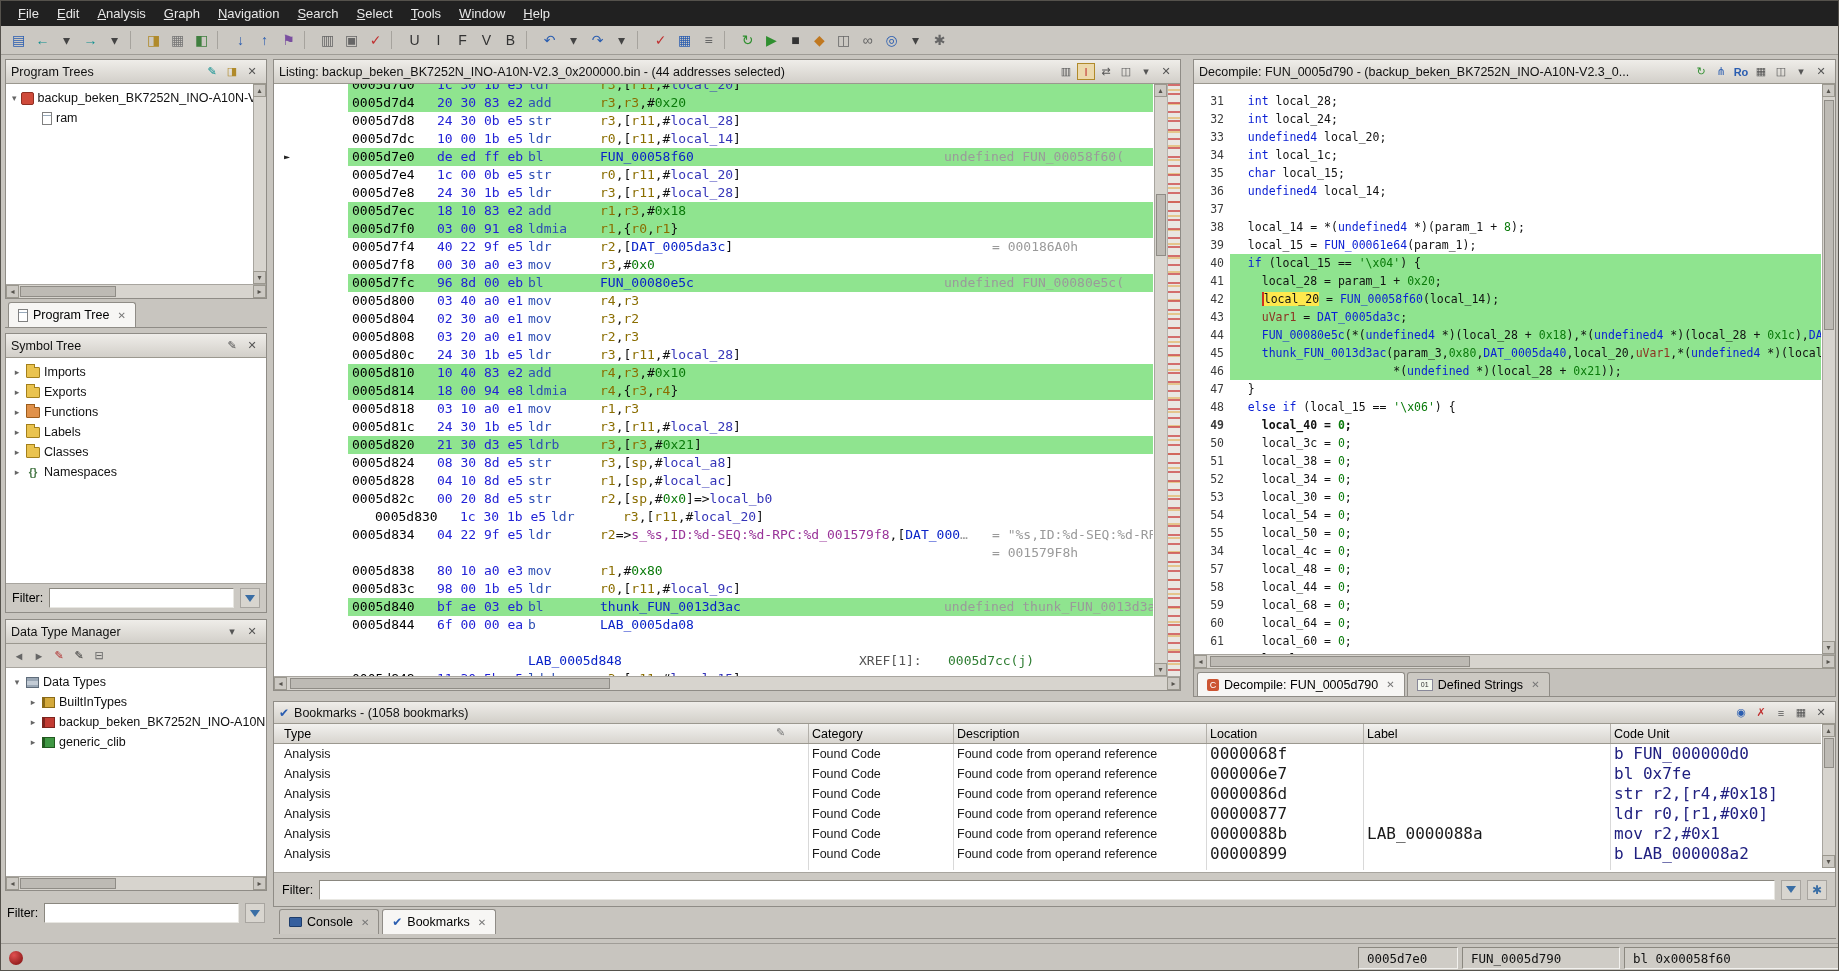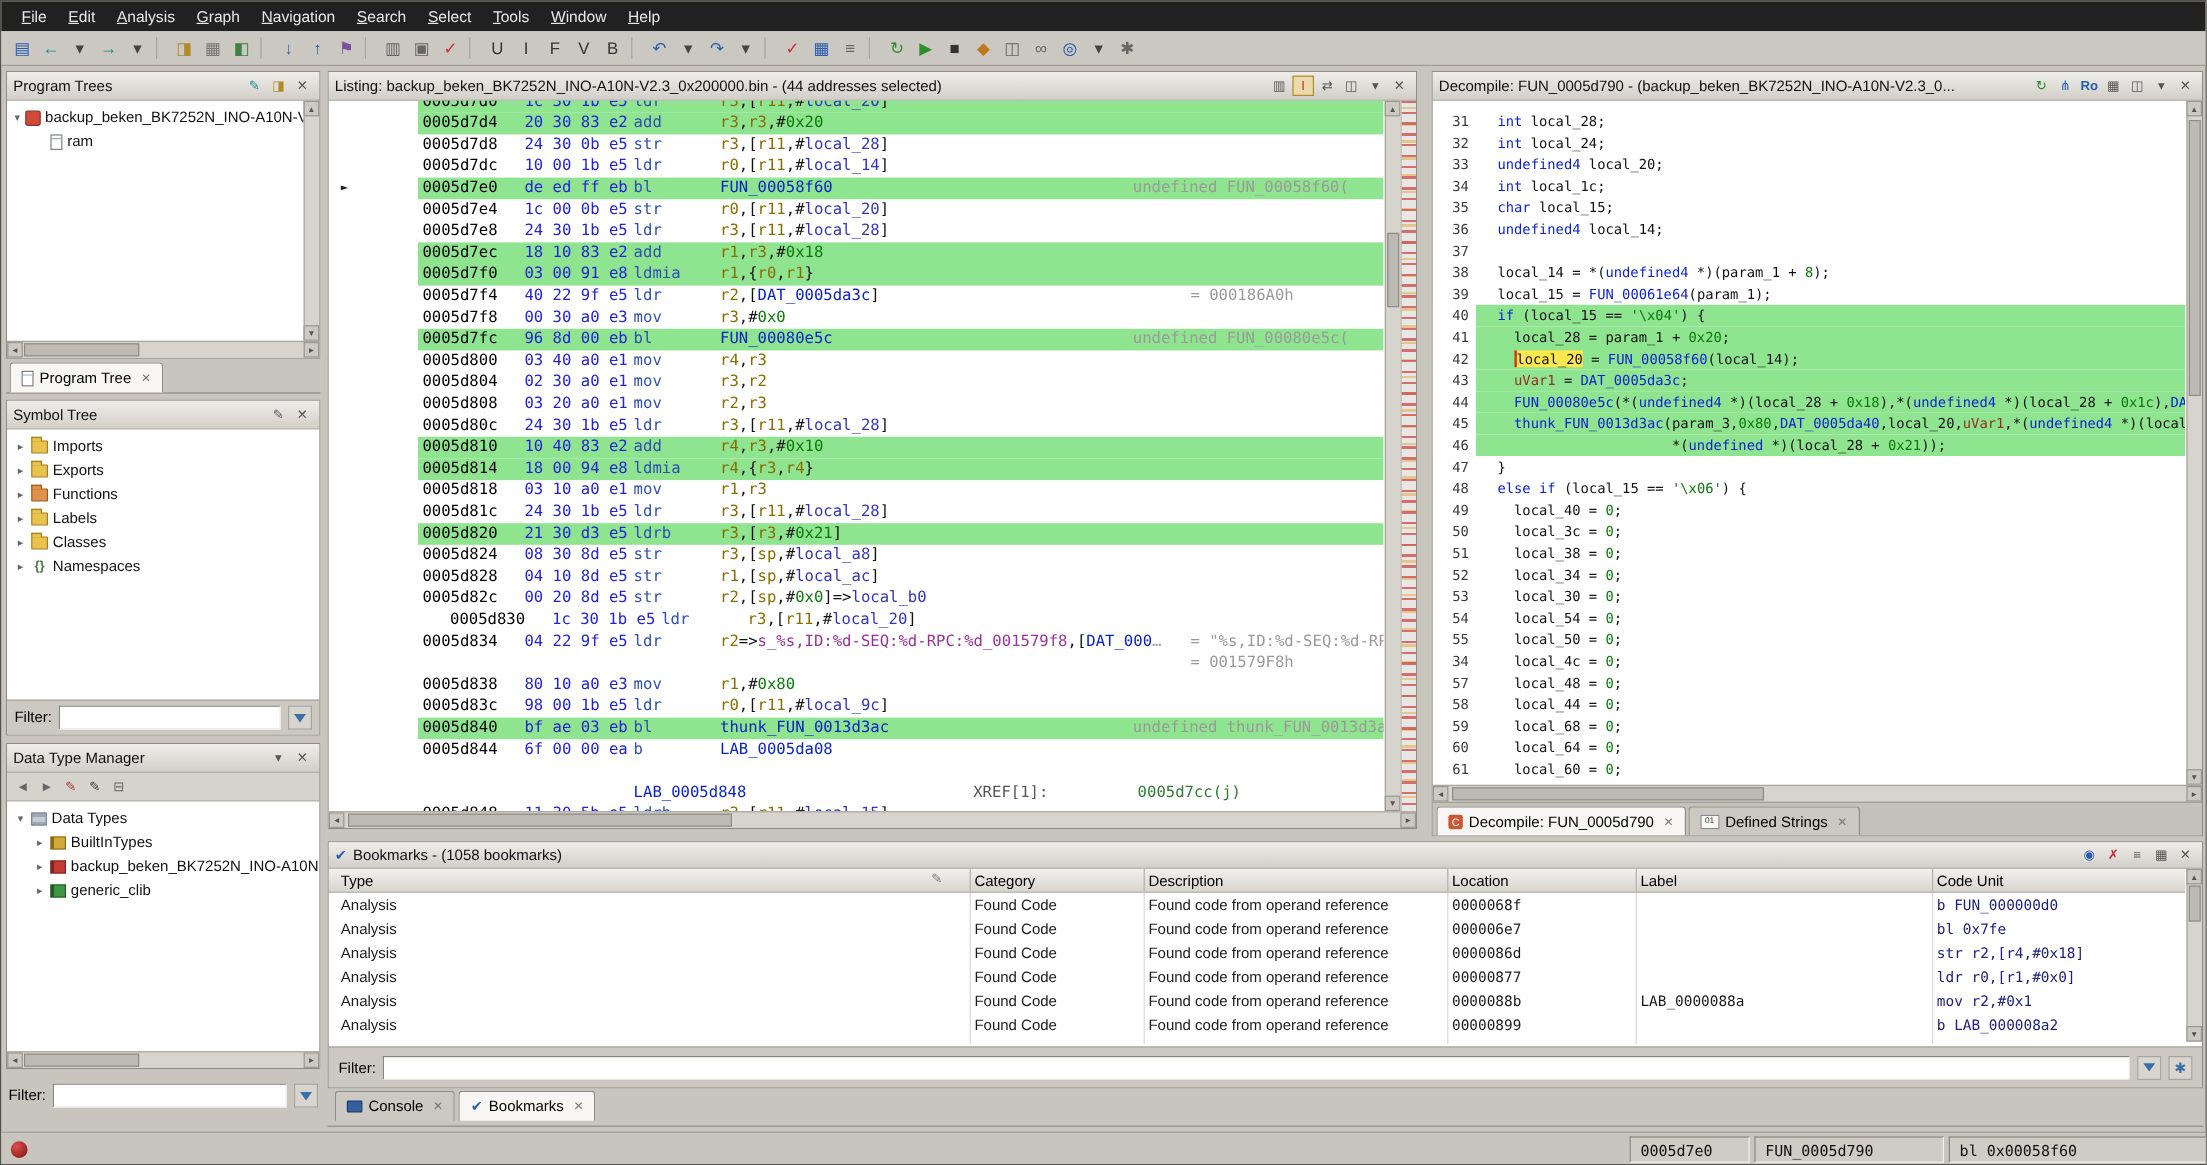--- a/index.html
+++ b/index.html
@@ -68,21 +68,21 @@
   .lst-row.sel{background:linear-gradient(to right,transparent 74px,#8fe48f 74px)}
   .lc{position:absolute;white-space:pre}
   .c-cur{left:10px;font-size:10px;color:#222}
   .c-addr{left:78px;color:#000}
   .c-bytes{left:163px;color:#2222d6}
   .c-mn{left:254px;color:#2e4fb4}
   .c-ops{left:326px}
   .c-auto{left:670px;color:#9a9a9a}
   .c-eol{left:718px;color:#9a9a9a}
   .c-lab{left:254px;color:#0a23c8}
-  .c-xh{left:537px;color:#555}
+  .c-xh{left:585px;color:#555}
   .c-xr{left:674px;color:#2e7d32}
   .k-r{color:#8a6d00}.k-n{color:#0a7a0a}.k-v{color:#3434b8}.k-f{color:#0a23c8}
   .k-l{color:#0a23c8}.k-d{color:#0a23c8}.k-s{color:#993399}.k-p{color:#111}.k-c{color:#9a9a9a}
   #listing-markers{position:absolute;top:0;bottom:0;right:0;width:13px;background:#e9e7e3;border-left:1px solid #b5b2ac;background-image:repeating-linear-gradient(to bottom,rgba(205,80,80,.8) 0 2px,transparent 2px 9px),repeating-linear-gradient(to bottom,transparent 0 5px,rgba(225,170,70,.55) 5px 7px,transparent 7px 14px)}
 
   
   #decomp-lines{position:absolute;left:0;top:24px;right:14px;bottom:42px;overflow:hidden;background:#fff}
   .dc-line{position:absolute;left:0;right:0;height:18px;line-height:18px;font-family:"DejaVu Sans Mono",monospace;font-size:11.5px;white-space:pre}
   .dc-line.hl{background:linear-gradient(to right,#fff 36px,#8fe48f 36px)}
   .dc-num{position:absolute;left:0;width:30px;text-align:right;color:#3b3b3b}
@@ -91,21 +91,21 @@
   .d-v{color:#111}.d-p{color:#111}.d-u{color:#8e3222}
   .d-vy{color:#111;background:#ffe84d;border-left:2px solid #d03020}
 
   
   #bm-colhead{position:absolute;left:0;top:22px;right:14px;height:20px;background:linear-gradient(#f2f1ef,#d8d5cf);border-bottom:1px solid #9b988f;font-size:12.5px}
   #bm-body{position:absolute;left:0;top:42px;right:14px;height:126px;background:#fff;overflow:hidden}
   .bm-cell{position:absolute;white-space:nowrap;overflow:hidden;line-height:20px}
   .bm-row{position:absolute;left:0;right:0;height:20px;font-size:12.5px;color:#1a1a1a}
   .bm-sep{position:absolute;top:0;bottom:0;width:1px;background:#d9d9d9}
   .bm-hsep{position:absolute;top:0;bottom:0;width:1px;background:#b3b0aa}
-  .bm-mono{font-family:"DejaVu Sans Mono",monospace;font-size:12px}
+  .bm-mono{font-family:"DejaVu Sans Mono",monospace;font-size:16px}
   .bm-code{color:#202080}
 
   
   #statusbar{position:absolute;left:0;top:942px;width:100%;height:29px;background:#c8c5bf;border-top:1px solid #a09d97}
   .status-box{position:absolute;top:3px;height:22px;border:1px solid;border-color:#8a877f #f2f1ee #f2f1ee #8a877f;background:#cfccc6;font-family:"DejaVu Sans Mono",monospace;font-size:12.5px;color:#111;display:flex;align-items:center;padding:0 8px;white-space:nowrap;overflow:hidden}
   #status-ball{position:absolute;left:8px;top:7px;width:14px;height:14px;border-radius:50%;background:radial-gradient(circle at 35% 30%,#e05050,#7a0d0d)}
 </style>
 </head>
 <body>
 
@@ -464,21 +464,21 @@
         <div class="dc-line" style="top: 152px;"><span class="dc-num">39</span><span class="dc-code"><span class="d-p">  </span><span class="d-v">local_15</span><span class="d-p"> = </span><span class="d-f">FUN_00061e64</span><span class="d-p">(</span><span class="d-v">param_1</span><span class="d-p">);</span></span></div>
         <div class="dc-line hl" style="top: 170px;"><span class="dc-num">40</span><span class="dc-code"><span class="d-p">  </span><span class="d-t">if</span><span class="d-p"> (</span><span class="d-v">local_15</span><span class="d-p"> == </span><span class="d-n">'\x04'</span><span class="d-p">) {</span></span></div>
         <div class="dc-line hl" style="top: 188px;"><span class="dc-num">41</span><span class="dc-code"><span class="d-p">    </span><span class="d-v">local_28</span><span class="d-p"> = </span><span class="d-v">param_1</span><span class="d-p"> + </span><span class="d-n">0x20</span><span class="d-p">;</span></span></div>
         <div class="dc-line hl" style="top: 206px;"><span class="dc-num">42</span><span class="dc-code"><span class="d-p">    </span><span class="d-vy">local_20</span><span class="d-p"> = </span><span class="d-f">FUN_00058f60</span><span class="d-p">(</span><span class="d-v">local_14</span><span class="d-p">);</span></span></div>
         <div class="dc-line hl" style="top: 224px;"><span class="dc-num">43</span><span class="dc-code"><span class="d-p">    </span><span class="d-u">uVar1</span><span class="d-p"> = </span><span class="d-g">DAT_0005da3c</span><span class="d-p">;</span></span></div>
         <div class="dc-line hl" style="top: 242px;"><span class="dc-num">44</span><span class="dc-code"><span class="d-p">    </span><span class="d-f">FUN_00080e5c</span><span class="d-p">(*(</span><span class="d-t">undefined4</span><span class="d-p"> *)(</span><span class="d-v">local_28</span><span class="d-p"> + </span><span class="d-n">0x18</span><span class="d-p">),*(</span><span class="d-t">undefined4</span><span class="d-p"> *)(</span><span class="d-v">local_28</span><span class="d-p"> + </span><span class="d-n">0x1c</span><span class="d-p">),</span><span class="d-g">DAT_0</span></span></div>
         <div class="dc-line hl" style="top: 260px;"><span class="dc-num">45</span><span class="dc-code"><span class="d-p">    </span><span class="d-f">thunk_FUN_0013d3ac</span><span class="d-p">(</span><span class="d-v">param_3</span><span class="d-p">,</span><span class="d-n">0x80</span><span class="d-p">,</span><span class="d-g">DAT_0005da40</span><span class="d-p">,</span><span class="d-v">local_20</span><span class="d-p">,</span><span class="d-u">uVar1</span><span class="d-p">,*(</span><span class="d-t">undefined4</span><span class="d-p"> *)(</span><span class="d-v">local_28</span></span></div>
         <div class="dc-line hl" style="top: 278px;"><span class="dc-num">46</span><span class="dc-code"><span class="d-p">                       *(</span><span class="d-t">undefined</span><span class="d-p"> *)(</span><span class="d-v">local_28</span><span class="d-p"> + </span><span class="d-n">0x21</span><span class="d-p">));</span></span></div>
         <div class="dc-line" style="top: 296px;"><span class="dc-num">47</span><span class="dc-code"><span class="d-p">  }</span></span></div>
         <div class="dc-line" style="top: 314px;"><span class="dc-num">48</span><span class="dc-code"><span class="d-p">  </span><span class="d-t">else</span><span class="d-p"> </span><span class="d-t">if</span><span class="d-p"> (</span><span class="d-v">local_15</span><span class="d-p"> == </span><span class="d-n">'\x06'</span><span class="d-p">) {</span></span></div>
-        <div class="dc-line" style="top: 332px;"><span class="dc-num">49</span><span class="dc-code"><span class="d-p">    </span><span class="d-v">local_40</span><span class="d-p"> = </span><span class="d-n">0</span><span class="d-p">;</span></span></div>
+        <div class="dc-line" style="top: 332px; font-weight: bold;"><span class="dc-num">49</span><span class="dc-code"><span class="d-p">    </span><span class="d-v">local_40</span><span class="d-p"> = </span><span class="d-n">0</span><span class="d-p">;</span></span></div>
         <div class="dc-line" style="top: 350px;"><span class="dc-num">50</span><span class="dc-code"><span class="d-p">    </span><span class="d-v">local_3c</span><span class="d-p"> = </span><span class="d-n">0</span><span class="d-p">;</span></span></div>
         <div class="dc-line" style="top: 368px;"><span class="dc-num">51</span><span class="dc-code"><span class="d-p">    </span><span class="d-v">local_38</span><span class="d-p"> = </span><span class="d-n">0</span><span class="d-p">;</span></span></div>
         <div class="dc-line" style="top: 386px;"><span class="dc-num">52</span><span class="dc-code"><span class="d-p">    </span><span class="d-v">local_34</span><span class="d-p"> = </span><span class="d-n">0</span><span class="d-p">;</span></span></div>
         <div class="dc-line" style="top: 404px;"><span class="dc-num">53</span><span class="dc-code"><span class="d-p">    </span><span class="d-v">local_30</span><span class="d-p"> = </span><span class="d-n">0</span><span class="d-p">;</span></span></div>
         <div class="dc-line" style="top: 422px;"><span class="dc-num">54</span><span class="dc-code"><span class="d-p">    </span><span class="d-v">local_54</span><span class="d-p"> = </span><span class="d-n">0</span><span class="d-p">;</span></span></div>
         <div class="dc-line" style="top: 440px;"><span class="dc-num">55</span><span class="dc-code"><span class="d-p">    </span><span class="d-v">local_50</span><span class="d-p"> = </span><span class="d-n">0</span><span class="d-p">;</span></span></div>
         <div class="dc-line" style="top: 458px;"><span class="dc-num">34</span><span class="dc-code"><span class="d-p">    </span><span class="d-v">local_4c</span><span class="d-p"> = </span><span class="d-n">0</span><span class="d-p">;</span></span></div>
         <div class="dc-line" style="top: 476px;"><span class="dc-num">57</span><span class="dc-code"><span class="d-p">    </span><span class="d-v">local_48</span><span class="d-p"> = </span><span class="d-n">0</span><span class="d-p">;</span></span></div>
         <div class="dc-line" style="top: 494px;"><span class="dc-num">58</span><span class="dc-code"><span class="d-p">    </span><span class="d-v">local_44</span><span class="d-p"> = </span><span class="d-n">0</span><span class="d-p">;</span></span></div>
         <div class="dc-line" style="top: 512px;"><span class="dc-num">59</span><span class="dc-code"><span class="d-p">    </span><span class="d-v">local_68</span><span class="d-p"> = </span><span class="d-n">0</span><span class="d-p">;</span></span></div>

